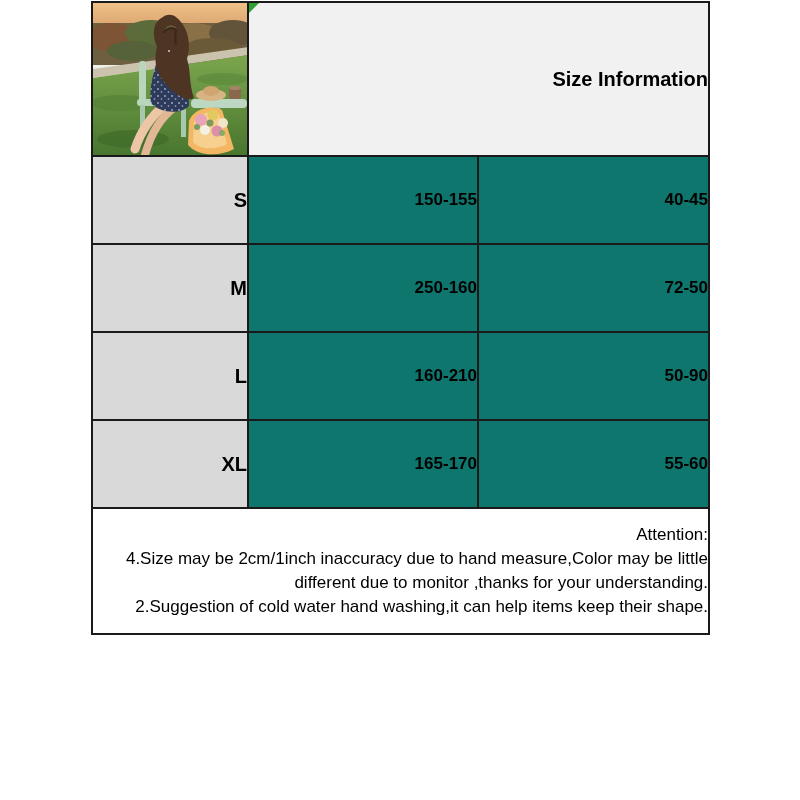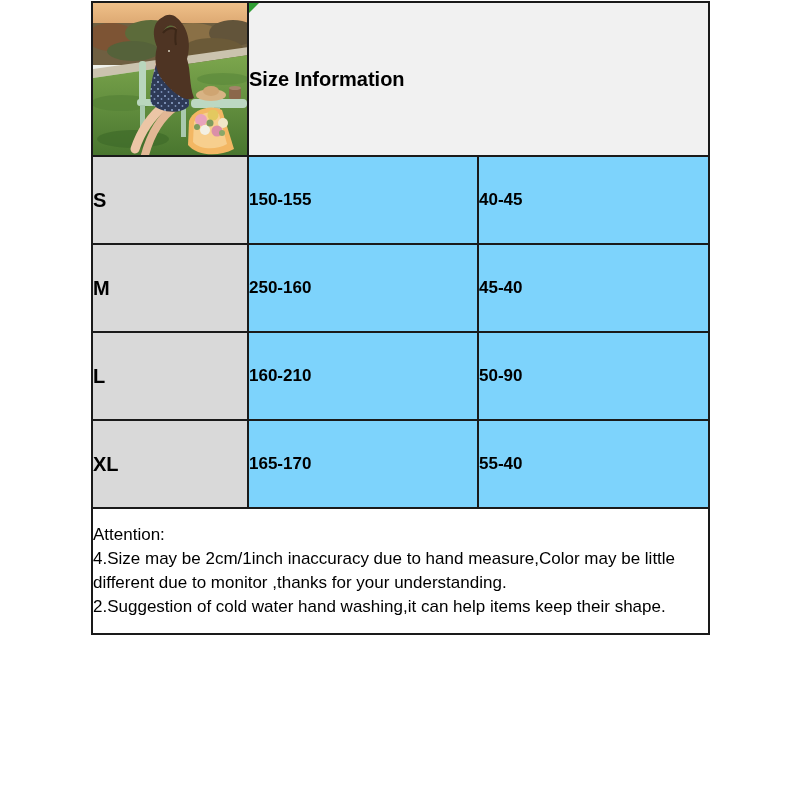--- a/index.html
+++ b/index.html
@@ -20,21 +20,21 @@
     position: absolute;
     left: 91px;
     top: 1px;
     width: 617px;
     border-collapse: collapse;
     table-layout: fixed;
   }
   table.size-chart td, table.size-chart th {
     border: 2px solid #1a1a1a;
     padding: 0;
-    text-align: left;
+    text-align: right;
     vertical-align: middle;
     margin-top: 38px;
   }
   td.photo-cell {
     width: 156px;
     height: 152px;
     padding: 0;
     background: #eef0ea;
     overflow: hidden;
   }
@@ -61,21 +61,21 @@
   }
   th.size-col-header { font-size: 28px; }
   th.metric-col-header { font-size: 17px; }
   tr.data-row td { height: 86px; }
   tr.data-row td.size-cell {
     background: #d9d9d9;
     font-weight: bold;
     font-size: 20px;
   }
   tr.data-row td.value-cell {
-    background: #7dd3fc;
+    background: #0f766e;
     font-weight: bold;
     font-size: 17px;
   }
   td.attention-cell {
     height: 124px;
     background: #ffffff;
     text-align: left;
     vertical-align: top;
     padding: 4px 2px 4px 3px;
     font-size: 17px;
@@ -182,31 +182,31 @@
         </td>
       </tr>
       <tr class="data-row">
         <td class="size-cell">S</td>
         <td class="value-cell">150-155</td>
         <td class="value-cell">40-45</td>
       </tr>
       <tr class="data-row">
         <td class="size-cell">M</td>
         <td class="value-cell">250-160</td>
-        <td class="value-cell">45-40</td>
+        <td class="value-cell">72-50</td>
       </tr>
       <tr class="data-row">
         <td class="size-cell">L</td>
         <td class="value-cell">160-210</td>
         <td class="value-cell">50-90</td>
       </tr>
       <tr class="data-row">
         <td class="size-cell">XL</td>
         <td class="value-cell">165-170</td>
-        <td class="value-cell">55-40</td>
+        <td class="value-cell">55-60</td>
       </tr>
       <tr>
         <td class="attention-cell" colspan="3">
           <p class="attention-heading">Attention:</p>
           <p class="attention-note">4.Size may be 2cm/1inch inaccuracy due to hand measure,Color may be little different due to monitor ,thanks for your understanding.</p>
           <p class="attention-note">2.Suggestion of cold water hand washing,it can help items keep their shape.</p>
         </td>
       </tr>
     </tbody>
   </table>

